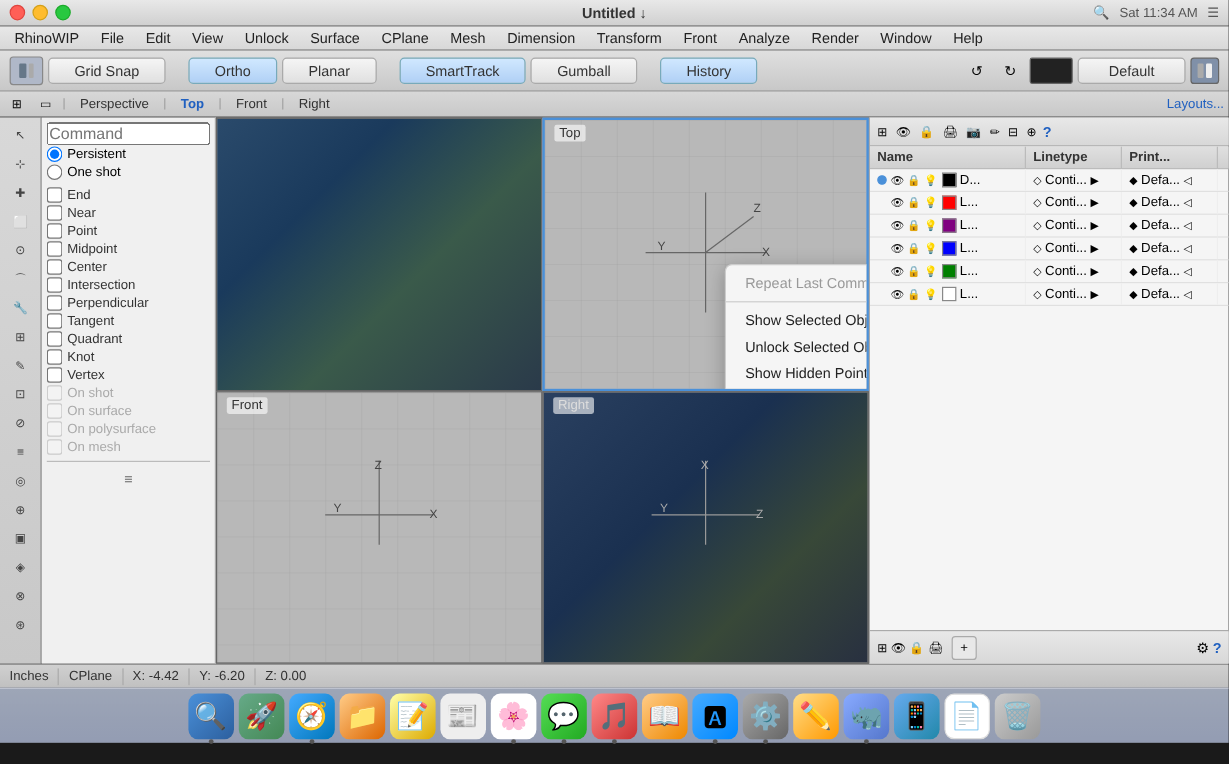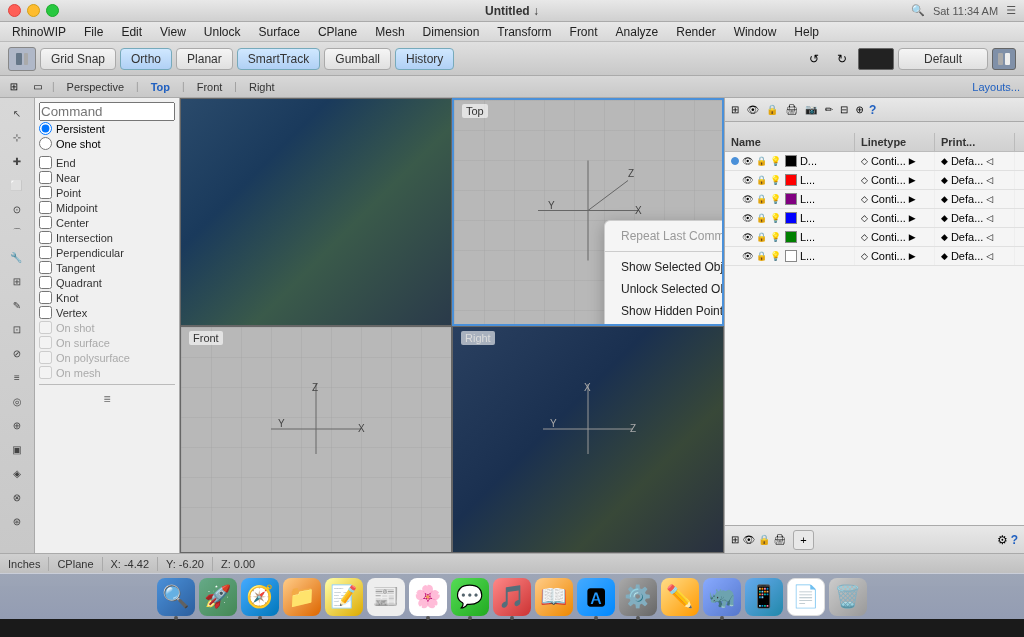--- a/index.html
+++ b/index.html
@@ -33,26 +33,26 @@
     .menu-item { padding: 2px 8px; cursor: pointer; color: #222; border-radius: 3px; }
 
     
     #toolbar {
       width: 100%; height: 34px;
       background: linear-gradient(to bottom, #e0e0e0, #c8c8c8);
       display: flex; align-items: center; padding: 0 8px; gap: 4px;
       border-bottom: 1px solid #aaa;
     }
     .toolbar-btn {
-      height: 22px; padding: 2px 10px; border-radius: 4px;
+      height: 22px; padding: 2px 21px; border-radius: 4px;
       font-size: 12px; cursor: pointer; border: 1px solid #aaa;
       background: linear-gradient(to bottom, #f5f5f5, #e0e0e0);
       color: #333;
     }
-    .toolbar-btn.active { background: linear-gradient(to bottom, #d0e8ff, #b0d0f5); border-color: #7ab; }
+    .toolbar-btn.active { background: linear-gradient(to bottom, #d0e8ff, #b0d0f5); border-color: #7ab; margin-left: 15px; }
     #toolbar .spacer { flex: 1; }
     #toolbar .icon-btn { width: 24px; height: 22px; padding: 0; display: flex; align-items: center; justify-content: center; border-radius: 3px; border: 1px solid transparent; cursor: pointer; }
 
     
     #main-layout { display: flex; width: 100%; height: calc(637px - 22px - 20px - 34px - 20px - 46px); }
 
     
     #left-sidebar {
       width: 35px; background: linear-gradient(to bottom, #d8d8d8, #c8c8c8);
       border-right: 1px solid #aaa;
@@ -144,21 +144,21 @@
       border-bottom: 1px solid #aaa;
       display: flex; align-items: center; padding: 0 4px; gap: 2px;
     }
     #layers-table { flex: 1; overflow-y: auto; }
     .layers-header {
       display: grid; grid-template-columns: 130px 80px 80px;
       background: linear-gradient(to bottom, #e0e0e0, #d0d0d0);
       border-bottom: 1px solid #bbb;
       font-size: 11px; font-weight: 600; color: #333;
     }
-    .layers-header div { padding: 3px 6px; border-right: 1px solid #bbb; margin-top: 11px; }
+    .layers-header div { padding: 3px 6px; border-right: 1px solid #bbb; }
     .layer-row {
       display: grid; grid-template-columns: 130px 80px 80px;
       border-bottom: 1px solid #e0e0e0;
       font-size: 11px;
     }
     .layer-cell { padding: 3px 6px; display: flex; align-items: center; gap: 3px; border-right: 1px solid #eee; overflow: hidden; }
     .layer-color { width: 12px; height: 12px; border: 1px solid #888; flex-shrink: 0; }
     #layers-footer {
       height: 28px; background: linear-gradient(to bottom, #e8e8e8, #d8d8d8);
       border-top: 1px solid #aaa;

